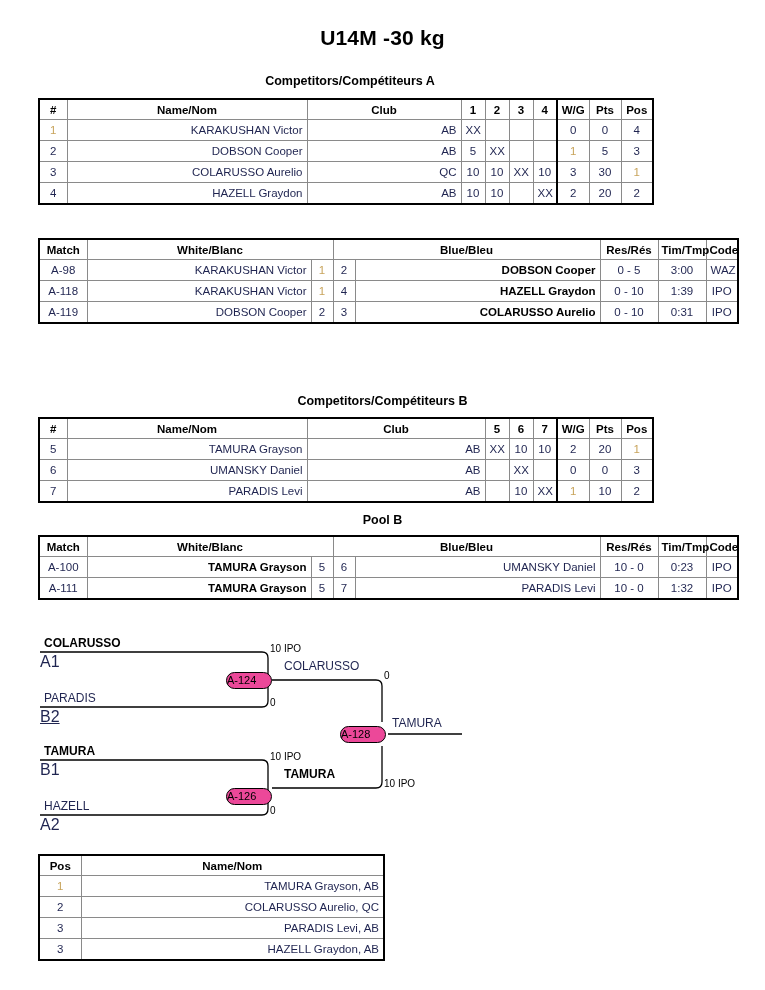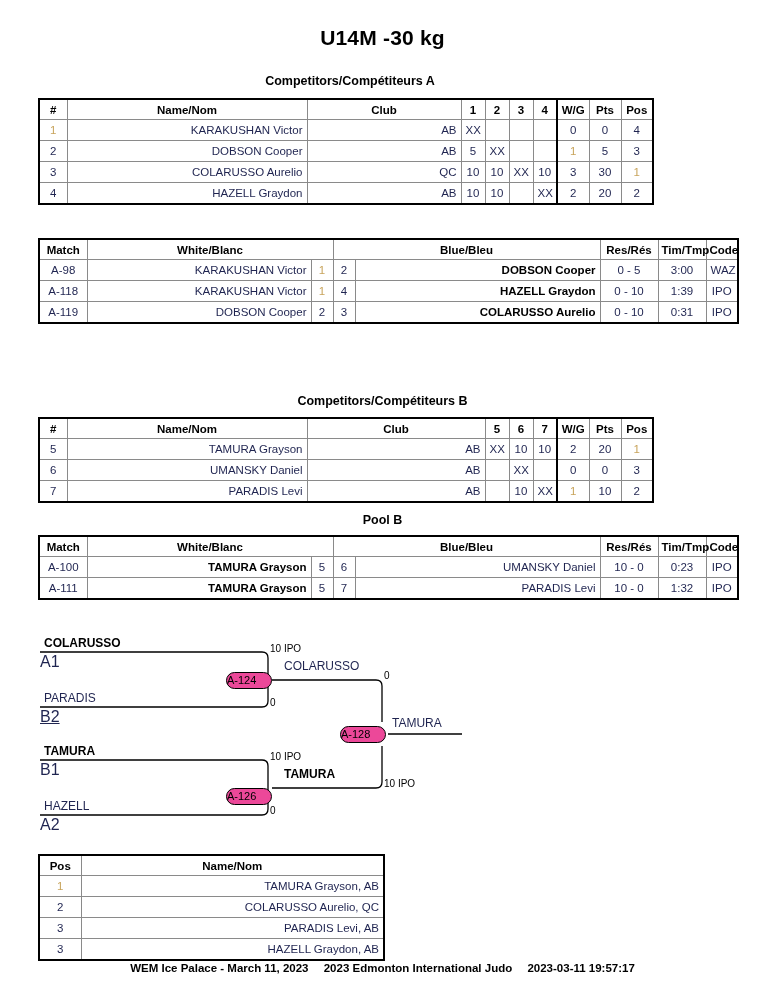--- a/index.html
+++ b/index.html
@@ -397,19 +397,14 @@
           <td class="c">3</td>
           <td class="l">PARADIS Levi, AB</td>
         </tr>
         <tr>
           <td class="c">3</td>
           <td class="l">HAZELL Graydon, AB</td>
         </tr>
       </tbody>
   </table>
 
-  <div class="footer">
-    <span>WEM Ice Palace - March 11, 2023</span>
-    <span>2023 Edmonton International Judo</span>
-    <span>2023-03-11 19:57:17</span>
-  </div>
 
 </div>
 
 </body></html>

